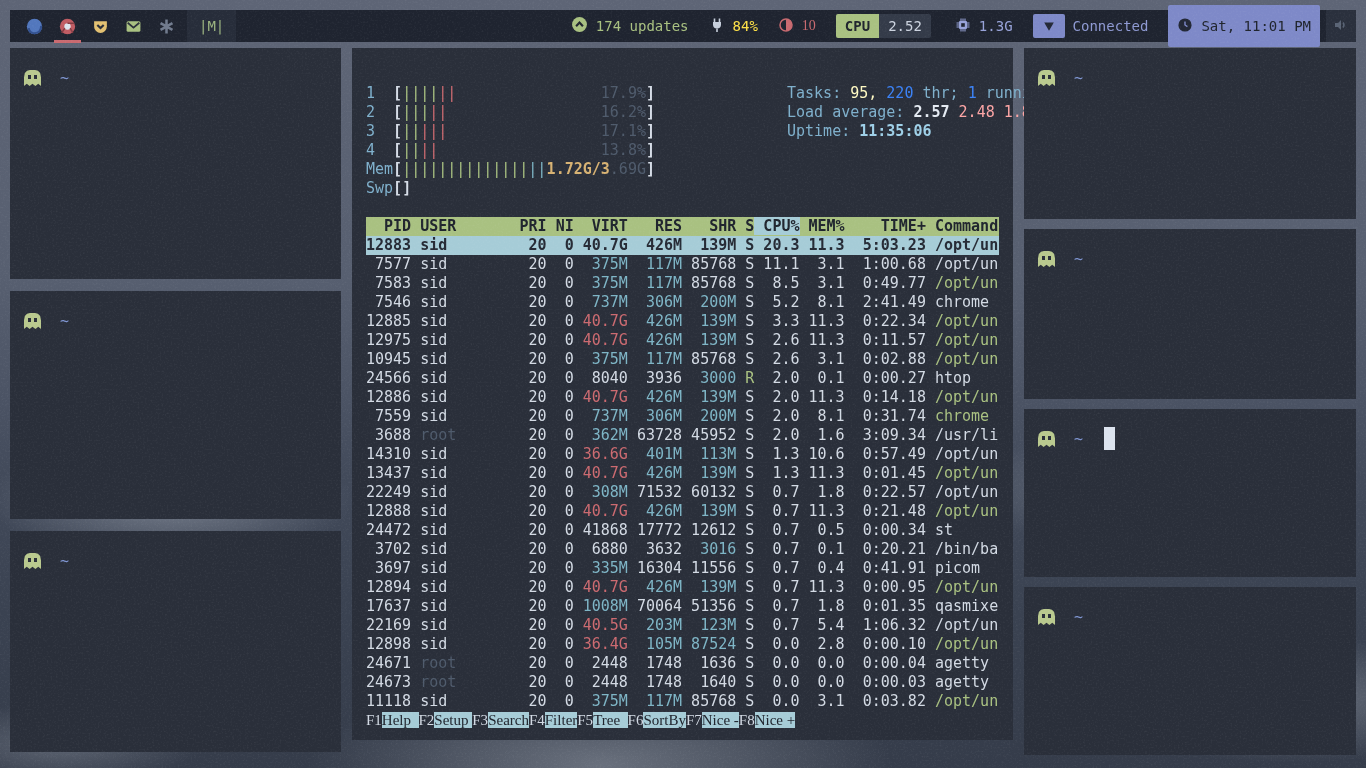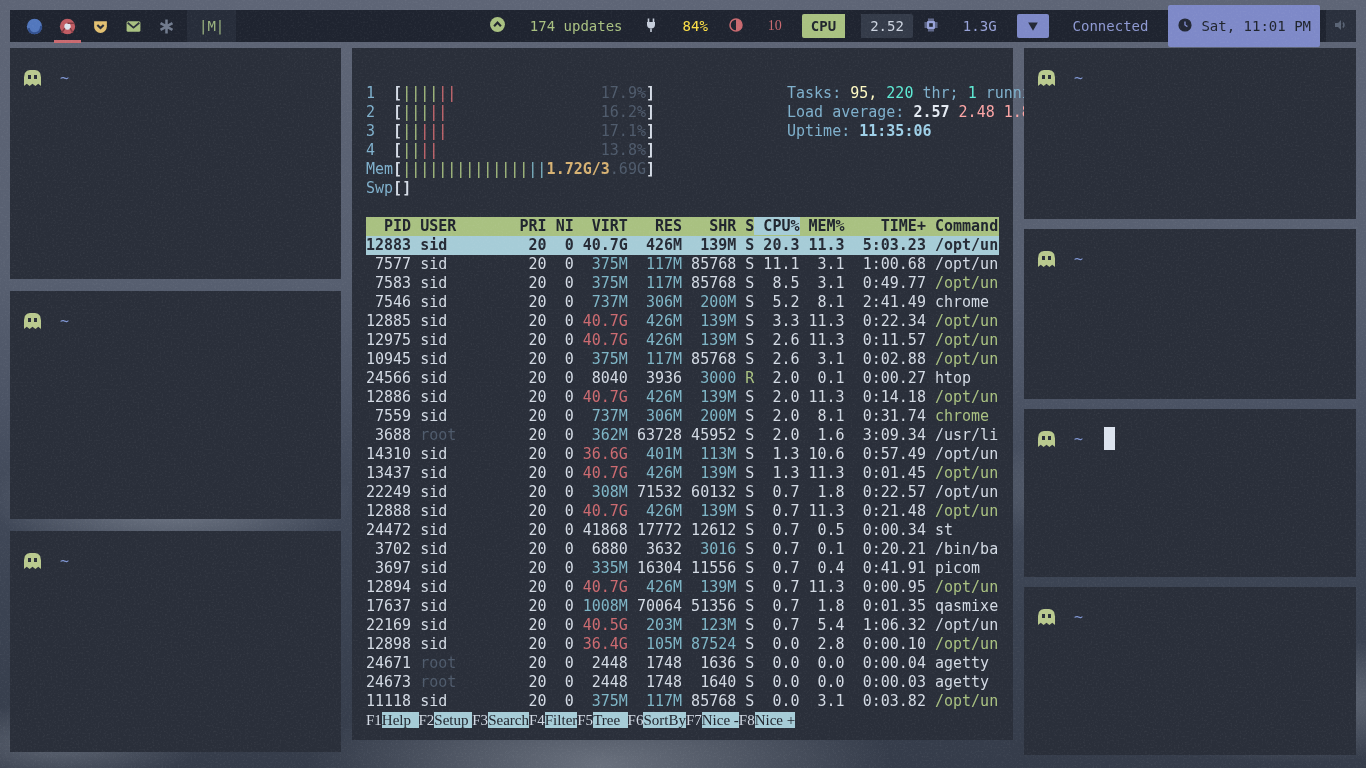--- a/index.html
+++ b/index.html
@@ -16,21 +16,21 @@
 
   
   .topbar{position:absolute;left:10px;top:10px;width:1346px;height:32px;background:#1f2430;
     display:flex;align-items:center;font-size:14px;color:#c6ceda;}
   .tray-icon{width:17px;height:17px;margin-left:16px;position:relative;display:flex;align-items:center;justify-content:center;}
   .tray-icon svg{display:block;}
   .active-underline{position:absolute;left:-5px;bottom:-8px;width:27px;height:3px;background:#c96a70;}
   .layout-seg{height:32px;margin-left:12px;padding:0 12px;background:#272d3a;color:#9cb581;
     display:flex;align-items:center;font-size:14px;}
   .bar-right{margin-left:auto;display:flex;align-items:center;height:32px;}
-  .mod{display:flex;align-items:center;margin-right:20px;gap:16px;}
+  .mod{display:flex;align-items:center;margin-right:20px;}
   .mod .mtext{margin-left:8px;}
   .t-green{color:#a9c181;} .t-red{color:#c96a70;font-family:Liberation Serif, serif;} .t-peri{color:#98a3d9;} .t-peri2{color:#8f9ad3;} .t-fg{color:#fde047;}
   .badge{display:flex;align-items:center;height:24px;padding:0 9px;}
   .cpu-badge-label{background:#a9c181;color:#20252e;border-radius:2px 0 0 2px;font-weight:bold;}
   .cpu-badge-value{background:#343b49;color:#ccd3df;border-radius:0 2px 2px 0;}
   .peri-badge{background:#7e89c8;border-radius:2px;}
   .clock-badge{background:#7e89c8;color:#20252e;border-radius:2px;height:42px;}
   .clock-badge .mtext{margin-left:8px;color:#20252e;}
   .systray{height:32px;width:30px;margin-left:2px;background:#2a303d;display:flex;align-items:center;justify-content:center;}
 
@@ -57,21 +57,21 @@
   .htop{padding:36px 14px 0 14px;font-size:15px;color:#d3dae4;}
   .mline,.iline,.trow{height:19px;line-height:19px;white-space:pre;}
   .meters-area{position:relative;}
   .mlabel{color:#7fb0cc;}
   .mbr{color:#d5dce6;font-weight:bold;}
   .minner{display:inline-flex;width:27ch;justify-content:space-between;vertical-align:bottom;}
   .mbars span{display:inline-block;width:1ch;}
   .cl-fg{color:#d3dae4;} .cl-cy{color:#7eb5c6;} .cl-rd{color:#cc6a70;} .cl-gn{color:#a9c181;}
   .cl-dm{color:#4f5b6c;} .cl-yl{color:#d7b273;font-weight:bold;}
   .sysinfo{position:absolute;left:421px;top:0;}
-  .seg-lbl{color:#7fb0cc;} .seg-fg{color:#fef9c3;} .seg-gn{color:#5eead4;text-align:center;}
+  .seg-lbl{color:#7fb0cc;} .seg-fg{color:#fef9c3;} .seg-gn{color:#3b82f6;text-align:center;}
   .seg-fgb{color:#e4eaf2;font-weight:bold;} .seg-cy2{color:#fca5a5;} .seg-cy2b{color:#9fd0e8;font-weight:bold;}
   .table{margin-top:19px;}
   .hrow{background:#a9c181;color:#20252e;font-weight:bold;}
   .hrow .hsort{background:#a6ccd7;}
   .sel{background:#a6ccd7;}
   .sel span{color:#262b35 !important;font-weight:bold;}
   .fnbar{white-space:pre;height:19px;line-height:19px;}
   .fitem{white-space:pre;font-family:Liberation Serif, serif;}
   .fk{color:#d3dae4;}
   .fl{background:#a6ccd7;color:#20252e;white-space:pre;}
@@ -133,21 +133,21 @@
             </svg></span>
         <span class="mtext t-fg">84%</span>
       </div>
       <div class="mod">
         <span><svg width="16" height="16" viewBox="0 0 16 16">
               <circle cx="8" cy="8" r="6" stroke="#c96a70" stroke-width="1.5" fill="none"></circle>
               <path d="M8 2a6 6 0 0 1 0 12z" fill="#c96a70"></path>
             </svg></span>
         <span class="mtext t-red">10</span>
       </div>
-      <div class="mod" style="margin-right:10px;align-items:center;">
+      <div class="mod" style="margin-right:24px;align-items:center;">
         <span class="badge cpu-badge-label">CPU</span>
         <span class="badge cpu-badge-value">2.52</span>
       </div>
       <div class="mod">
         <span><svg width="16" height="16" viewBox="0 0 16 16">
               <rect x="4" y="4" width="8" height="8" rx="1" fill="#98a3d9"></rect>
               <rect x="6.2" y="6.2" width="3.6" height="3.6" fill="#1f2430"></rect>
               <g stroke="#98a3d9" stroke-width="1.1">
                 <path d="M6 1.5V4M8 1.5V4M10 1.5V4M6 12v2.5M8 12v2.5M10 12v2.5M1.5 6H4M1.5 8H4M1.5 10H4M12 6h2.5M12 8h2.5M12 10h2.5"></path>
               </g>

